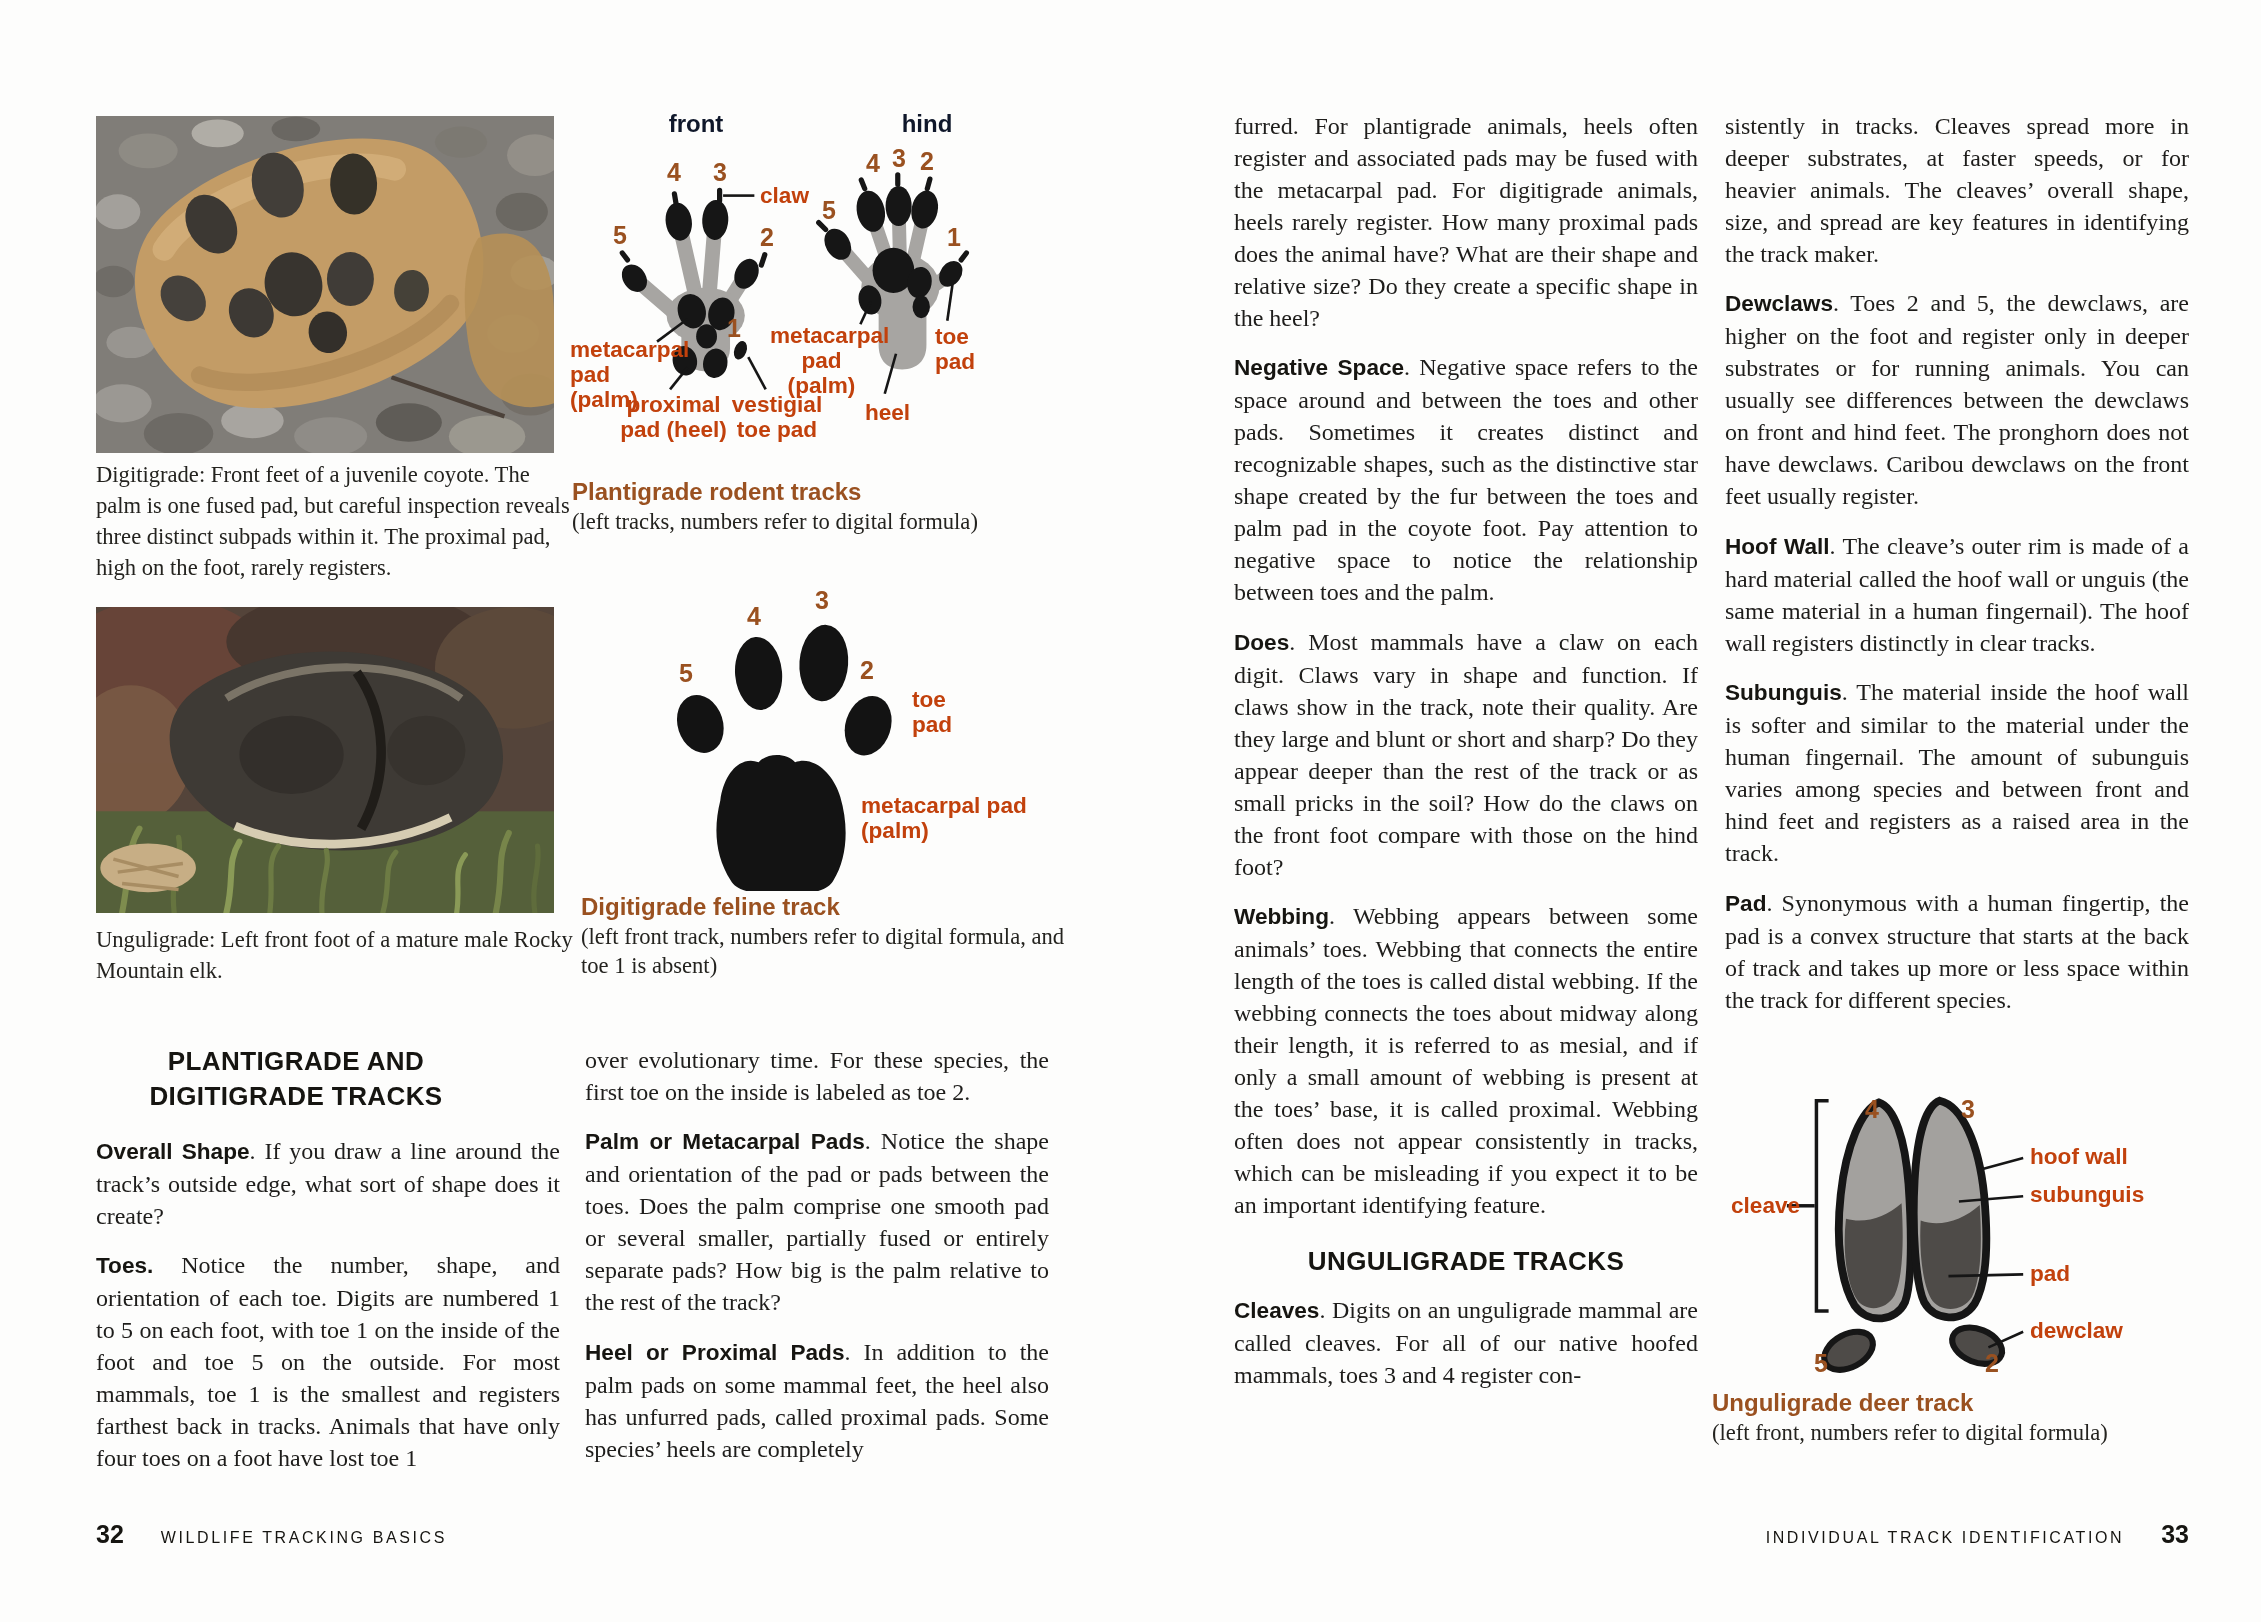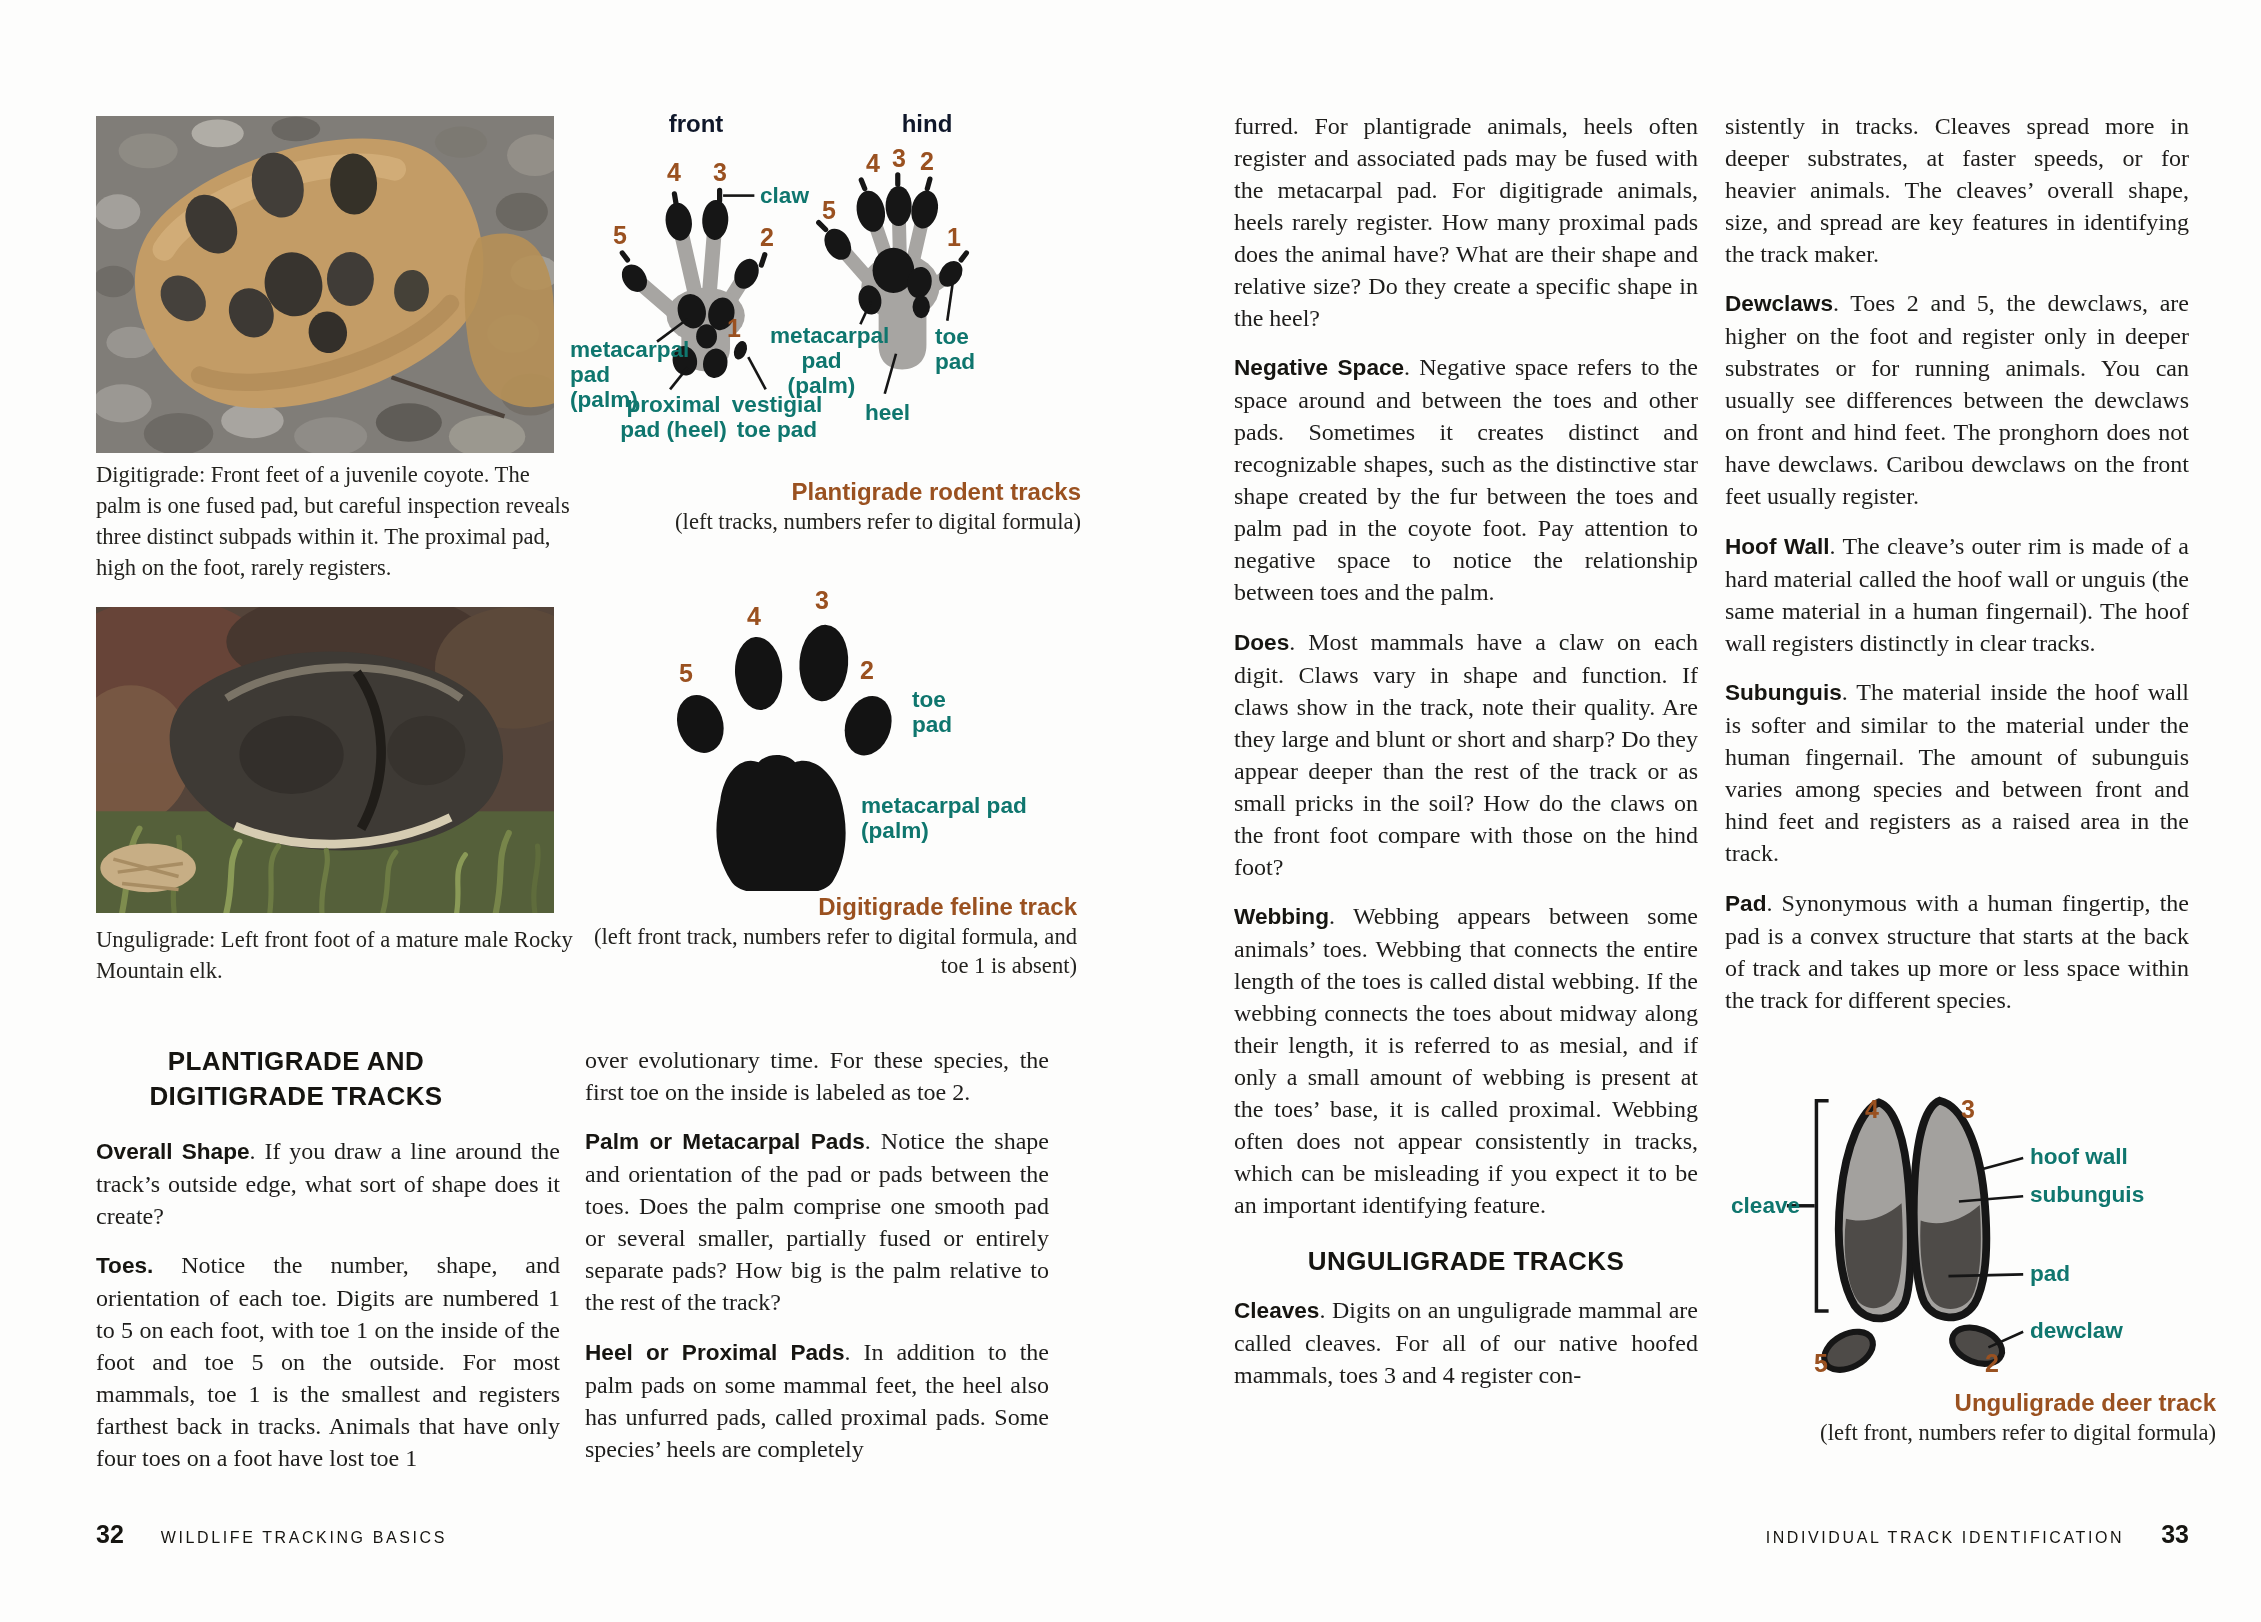--- a/index.html
+++ b/index.html
@@ -9,32 +9,32 @@
     font-family:"Liberation Serif", serif; color:#1e1d1b;
   }
   
   .photo { position:absolute; overflow:hidden; }
   .photo svg { display:block; width:100%; height:100%; }
   
   .photocap {
     position:absolute; font-size:22.6px; line-height:31px; color:#24231f;
     text-align:left;
   }
-  .figcap { position:absolute; text-align:right; }
+  .figcap { position:absolute; text-align:left; }
   .figcap-t {
     font-family:"Liberation Sans", sans-serif; font-weight:700;
     font-size:24px; line-height:30px; color:#9a5120;
   }
   .figcap-s { font-size:22.6px; line-height:29px; color:#24231f; }
   
   .diagram { position:absolute; }
   .diagram svg { position:absolute; left:0; top:0; }
   .dlabel {
     position:absolute; font-family:"Liberation Sans", sans-serif;
-    font-weight:700; font-size:22.6px; line-height:25px; color:#0f766e;
+    font-weight:700; font-size:22.6px; line-height:25px; color:#c2410c;
   }
   .dlabel.center { text-align:center; }
   .dlabel.right  { text-align:right; }
   .dlabel.nowrap { white-space:nowrap; }
   .dnum {
     position:absolute; font-family:"Liberation Sans", sans-serif;
     font-weight:700; font-size:25px; color:#9a5120;
     transform:translate(-50%,-50%); white-space:nowrap;
   }
   .dtitle {

